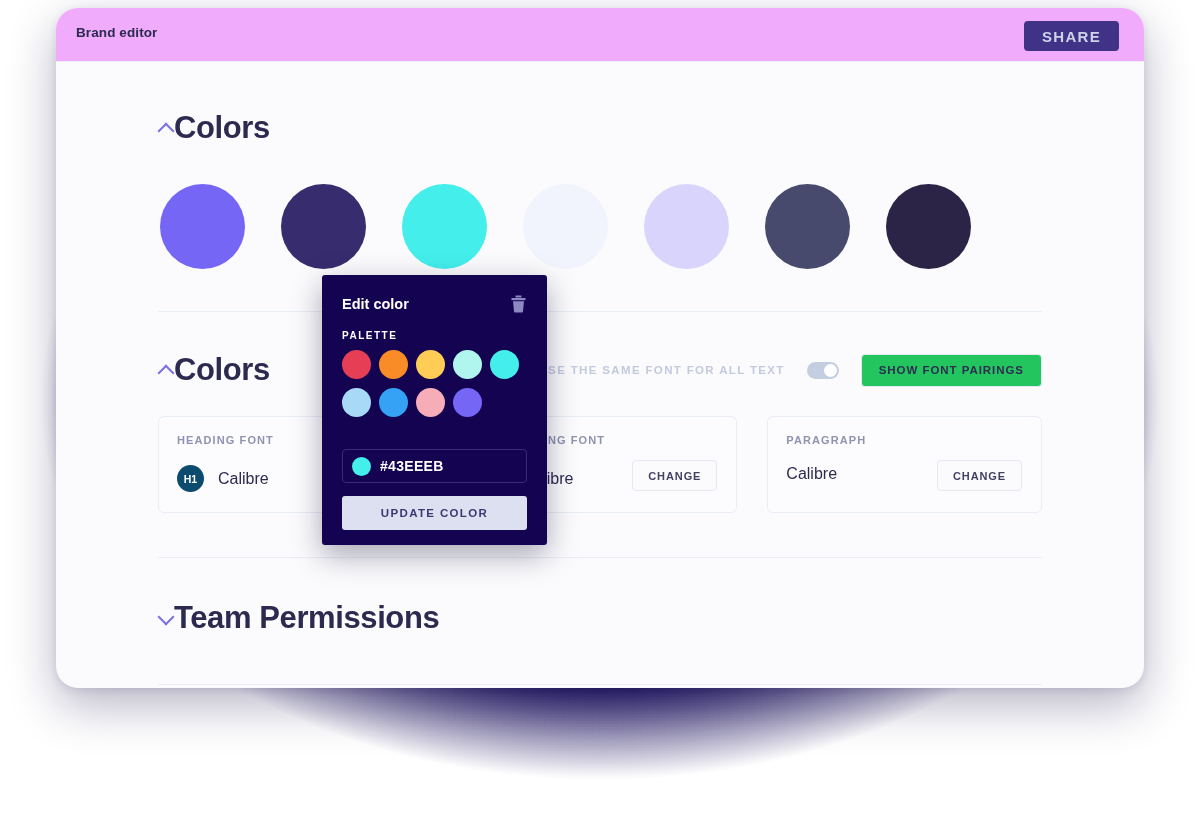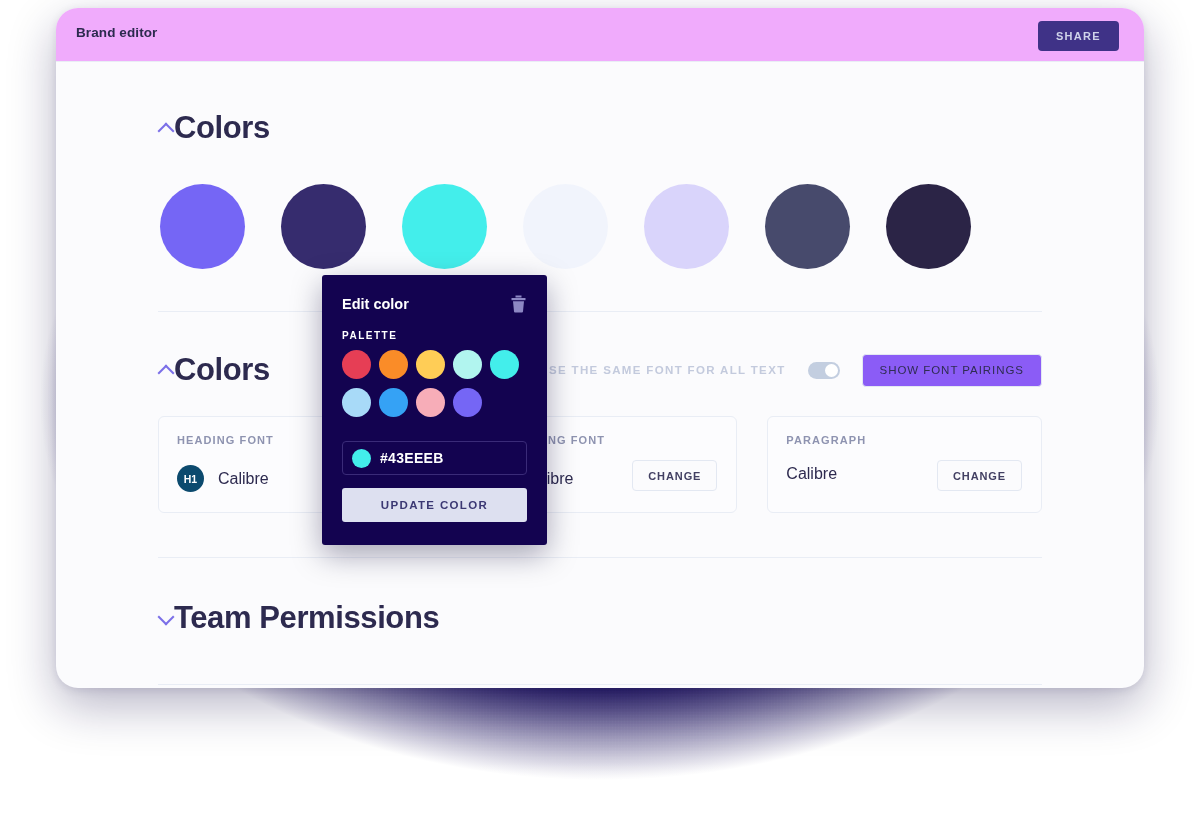--- a/index.html
+++ b/index.html
@@ -73,21 +73,21 @@
   #share-button {
     position: absolute;
     right: 25px; top: 13px;
     height: 30px;
     padding: 0 18px;
     background: #3f3287;
     color: #cfd3ea;
     border: none;
     border-radius: 4px;
     font-family: "Liberation Sans", sans-serif;
-    font-size: 11px;
+    font-size: 15px;
     font-weight: 700;
     letter-spacing: 1.3px;
     cursor: pointer;
   }
 
   
   #content { position: relative; padding: 0 102px; }
 
   .section-head {
     display: flex;
@@ -170,26 +170,26 @@
     content: "";
     position: absolute;
     right: 2px; top: 2px;
     width: 13px; height: 13px;
     border-radius: 50%;
     background: #ffffff;
   }
   #show-pairings-button {
     height: 33px;
     padding: 0 17px;
-    background: #8b5cf6;
+    background: #22c55e;
     border: 1px solid #e3e8f2;
     border-radius: 4px;
     font-family: "Liberation Sans", sans-serif;
     font-size: 11.5px;
-    font-weight: 400;
+    font-weight: 700;
     letter-spacing: 0.95px;
     color: #2f2c52;
     cursor: pointer;
     white-space: nowrap;
   }
 
   
   #font-cards {
     display: flex;
     gap: 30px;
@@ -290,21 +290,21 @@
     gap: 8px;
     margin-top: 9px;
   }
   .palette-swatch {
     width: 29px; height: 29px;
     border-radius: 50%;
     flex: none;
     cursor: pointer;
   }
   #hex-field {
-    margin-top: 24px;
+    margin-top: 32px;
     height: 34px;
     border: 1px solid #3a2b78;
     border-radius: 4px;
     display: flex;
     align-items: center;
     padding: 0 9px;
     cursor: text;
   }
   #hex-swatch {
     width: 19px; height: 19px;

